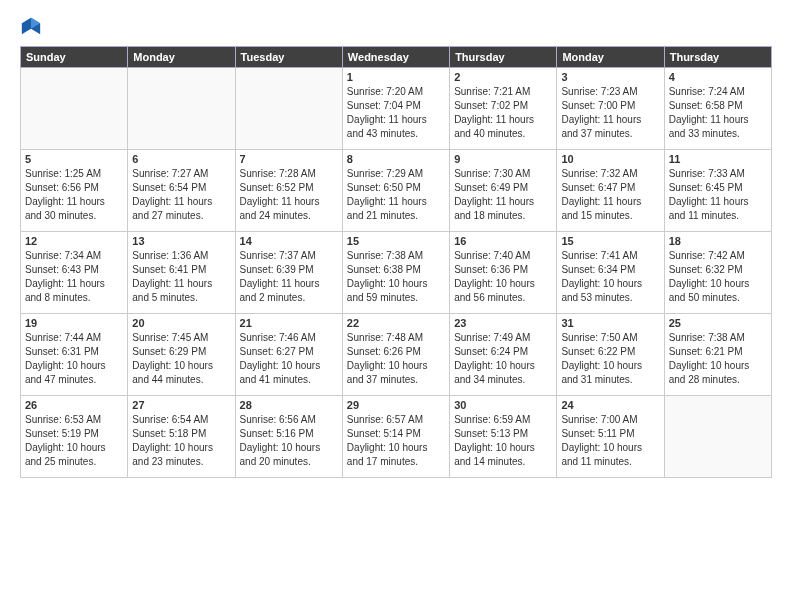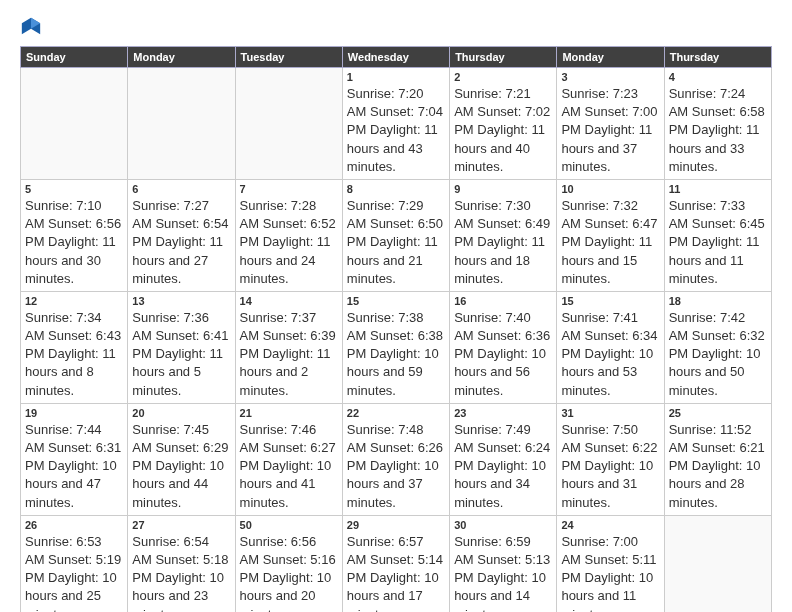--- a/index.html
+++ b/index.html
@@ -75,21 +75,21 @@
       background: #f9f9f9;
     }
     .day-num {
       font-size: 11px;
       font-weight: bold;
       color: #333;
       display: block;
       margin-bottom: 2px;
     }
     .day-info {
-      font-size: 13px;
+      font-size: 10px;
       color: #333;
       line-height: 1.4;
     }
   </style>
 </head>
 <body>
 
 <div class="page">
   <div class="header">
     <div class="logo">
@@ -150,21 +150,21 @@
             <span class="day-num">4</span>
             <div class="day-info">Sunrise: 7:24 AM
 Sunset: 6:58 PM
 Daylight: 11 hours
 and 33 minutes.</div>
           </td>
         </tr>
         <tr>
           <td>
             <span class="day-num">5</span>
-            <div class="day-info">Sunrise: 7:10 AM
+            <div class="day-info">Sunrise: 1:25 AM
 Sunset: 6:56 PM
 Daylight: 11 hours
 and 30 minutes.</div>
           </td>
           <td>
             <span class="day-num">6</span>
             <div class="day-info">Sunrise: 7:27 AM
 Sunset: 6:54 PM
 Daylight: 11 hours
 and 27 minutes.</div>
@@ -208,21 +208,21 @@
         <tr>
           <td>
             <span class="day-num">12</span>
             <div class="day-info">Sunrise: 7:34 AM
 Sunset: 6:43 PM
 Daylight: 11 hours
 and 8 minutes.</div>
           </td>
           <td>
             <span class="day-num">13</span>
-            <div class="day-info">Sunrise: 7:36 AM
+            <div class="day-info">Sunrise: 1:36 AM
 Sunset: 6:41 PM
 Daylight: 11 hours
 and 5 minutes.</div>
           </td>
           <td>
             <span class="day-num">14</span>
             <div class="day-info">Sunrise: 7:37 AM
 Sunset: 6:39 PM
 Daylight: 11 hours
 and 2 minutes.</div>
@@ -294,21 +294,21 @@
           </td>
           <td>
             <span class="day-num">31</span>
             <div class="day-info">Sunrise: 7:50 AM
 Sunset: 6:22 PM
 Daylight: 10 hours
 and 31 minutes.</div>
           </td>
           <td>
             <span class="day-num">25</span>
-            <div class="day-info">Sunrise: 11:52 AM
+            <div class="day-info">Sunrise: 7:38 AM
 Sunset: 6:21 PM
 Daylight: 10 hours
 and 28 minutes.</div>
           </td>
         </tr>
         <tr>
           <td>
             <span class="day-num">26</span>
             <div class="day-info">Sunrise: 6:53 AM
 Sunset: 5:19 PM
@@ -316,21 +316,21 @@
 and 25 minutes.</div>
           </td>
           <td>
             <span class="day-num">27</span>
             <div class="day-info">Sunrise: 6:54 AM
 Sunset: 5:18 PM
 Daylight: 10 hours
 and 23 minutes.</div>
           </td>
           <td>
-            <span class="day-num">50</span>
+            <span class="day-num">28</span>
             <div class="day-info">Sunrise: 6:56 AM
 Sunset: 5:16 PM
 Daylight: 10 hours
 and 20 minutes.</div>
           </td>
           <td>
             <span class="day-num">29</span>
             <div class="day-info">Sunrise: 6:57 AM
 Sunset: 5:14 PM
 Daylight: 10 hours

